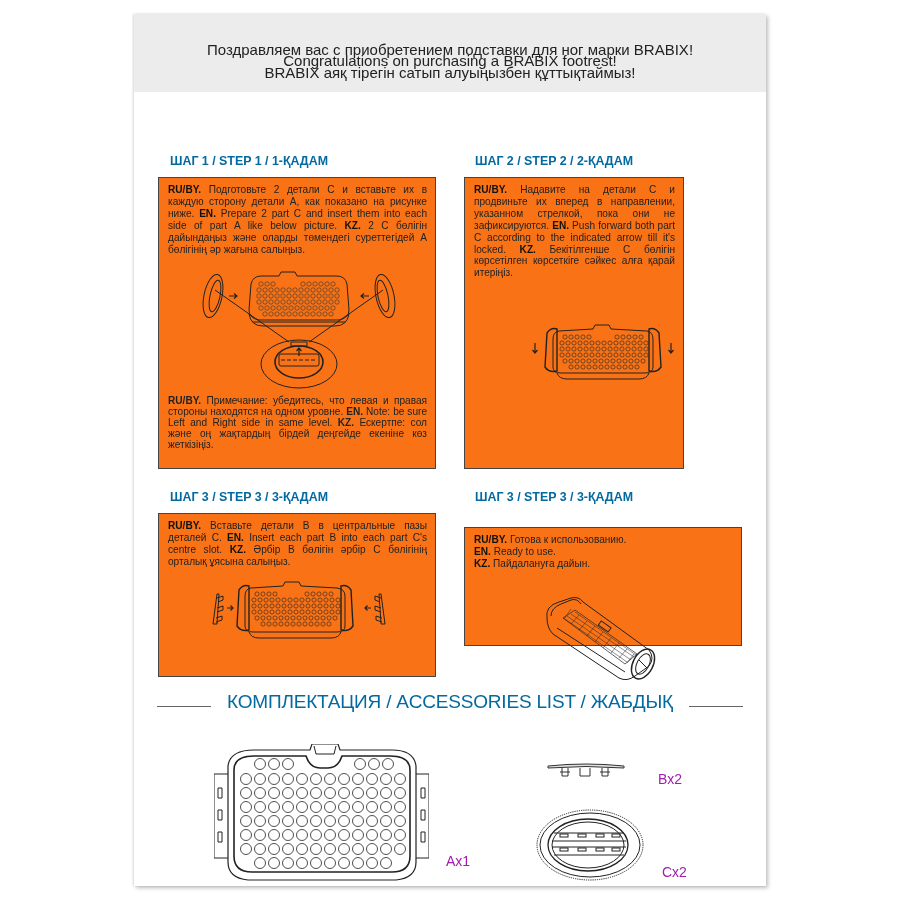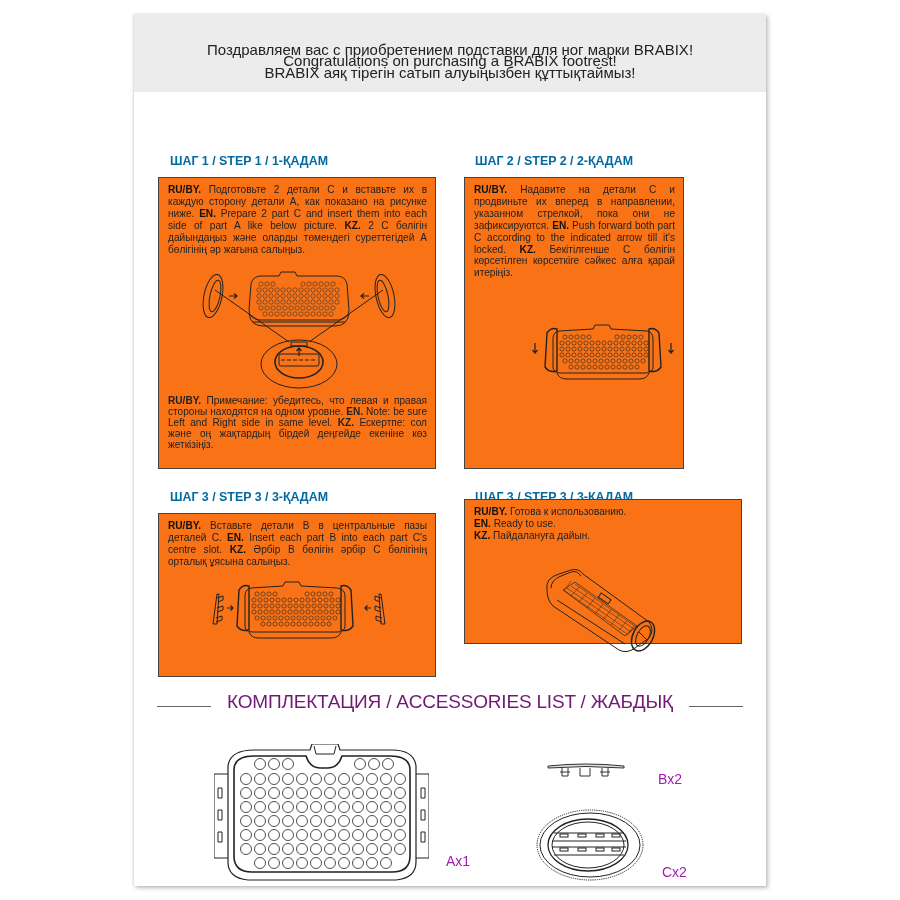--- a/index.html
+++ b/index.html
@@ -15,21 +15,21 @@
                 font-size:25px; letter-spacing:-0.3px; color:#111; white-space:nowrap; }
   .step-heading { position:absolute; font-size:12.4px; color:#0369a1; white-space:nowrap;font-weight:bold; }
   .step-box { position:absolute; border:1.3px solid #444; background:#f97316; box-sizing:border-box; }
   .step-text { position:absolute; left:9px; right:8px; font-size:10.1px; line-height:11.9px;
                color:#222; text-align:justify; }
   .step-text b { font-weight:bold; color:#111; }
   .note-text { position:absolute; left:9px; right:8px; font-size:10.1px; line-height:11px;
                color:#222; text-align:justify; }
   .illus { position:absolute; }
   .acc-heading { position:absolute; left:0; top:677px; width:632px; text-align:center;
-                 font-size:19px; color:#701a75; white-space:nowrap; letter-spacing:-0.2px; }
+                 font-size:19px; color:#0369a1; white-space:nowrap; letter-spacing:-0.2px; }
   .acc-line { position:absolute; top:692px; height:1.3px; background:#666; width:54px; }
   .acc-label { position:absolute; font-size:14px; color:#a21caf; white-space:nowrap; }
 </style>
 </head>
 <body>
 
 <div class="page">
   <div class="header-band"></div>
   <div class="congrats">
     <div>Поздравляем вас с приобретением подставки для ног марки BRABIX!</div>
@@ -350,21 +350,21 @@
         <path d="M20 28 L26 28 M23.5 25.5 L26 28 L23.5 30.5" stroke-width="1.2"></path>
 
         <path d="M178 44 L174 14 L172 14 L174 44 Z"></path>
         <path d="M174 18 L168 16 L168 20 L173 22 M174 28 L168 26 L168 30 L174 32 M175 38 L169 36 L169 40 L175 42"></path>
         <path d="M164 28 L158 28 M160.5 25.5 L158 28 L160.5 30.5" stroke-width="1.2"></path>
       </g>
     </svg>
   </div>
 
   <div class="step-heading" style="left:341px;top:476px;">ШАГ 3 / STEP 3 / 3-ҚАДАМ</div>
-  <div class="step-box" style="left:330px;top:485px;width:278px;height:145px;">
+  <div class="step-box" style="left:330px;top:513px;width:278px;height:119px;">
     <div class="step-text" style="top:6px;text-align:left;">
       <div><b>RU/BY.</b><span> Готова к использованию.</span></div>
       <div><b>EN.</b><span> Ready to use.</span></div>
       <div><b>KZ.</b><span> Пайдалануға дайын.</span></div>
     </div>
     <svg class="illus" style="left:76px;top:60px;" width="124" height="96" viewBox="0 0 124 96">
       <g fill="none" stroke="#222" stroke-width="1">
         <path d="M6 30 Q4 18 18 14 L30 10 Q38 8 42 14 L108 62 Q114 70 108 78 L94 88 Q86 94 78 90 L12 46 Q6 40 6 30 Z"></path>
         <path d="M10 28 Q10 20 20 16 L30 12 Q36 10 40 16"></path>
         <path d="M16 40 L84 84"></path>

